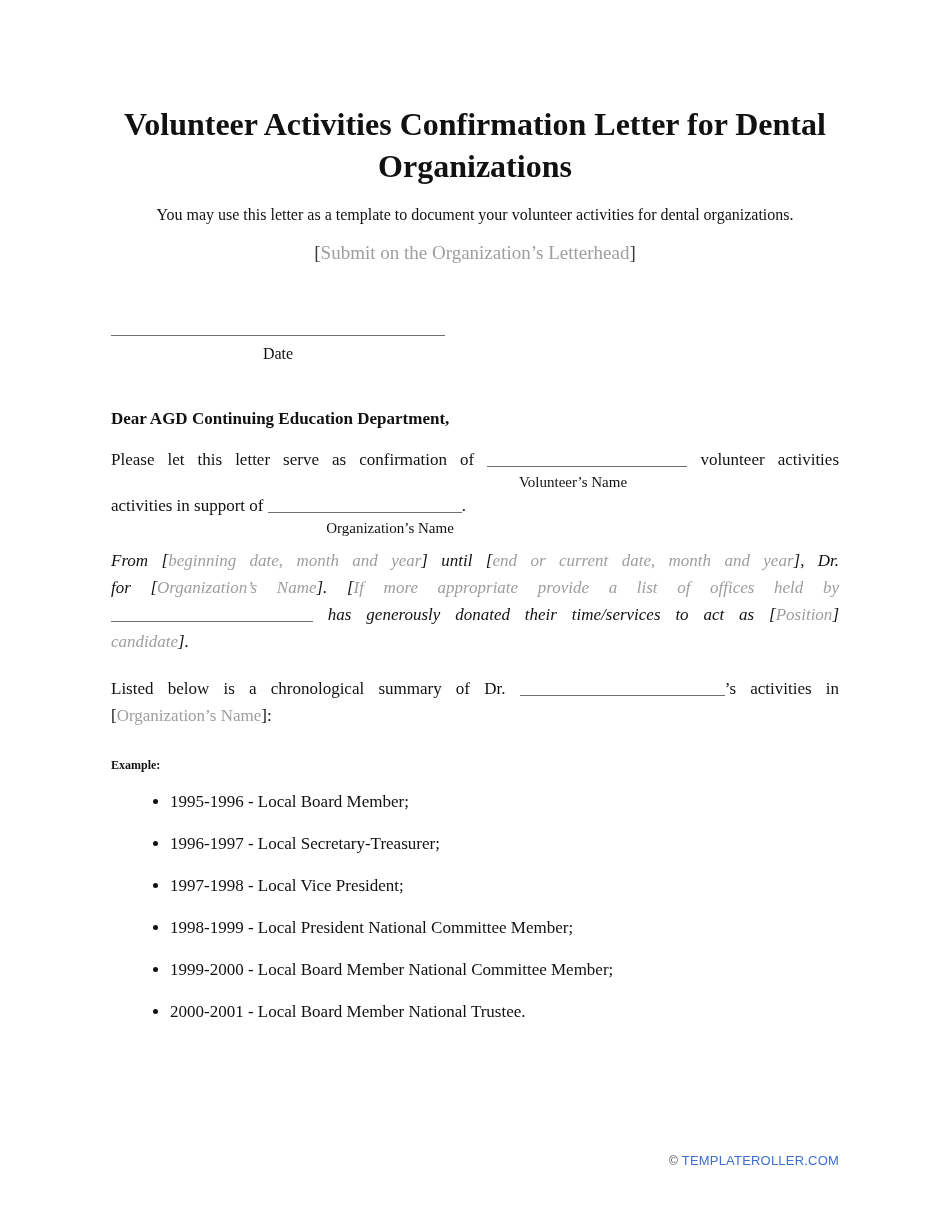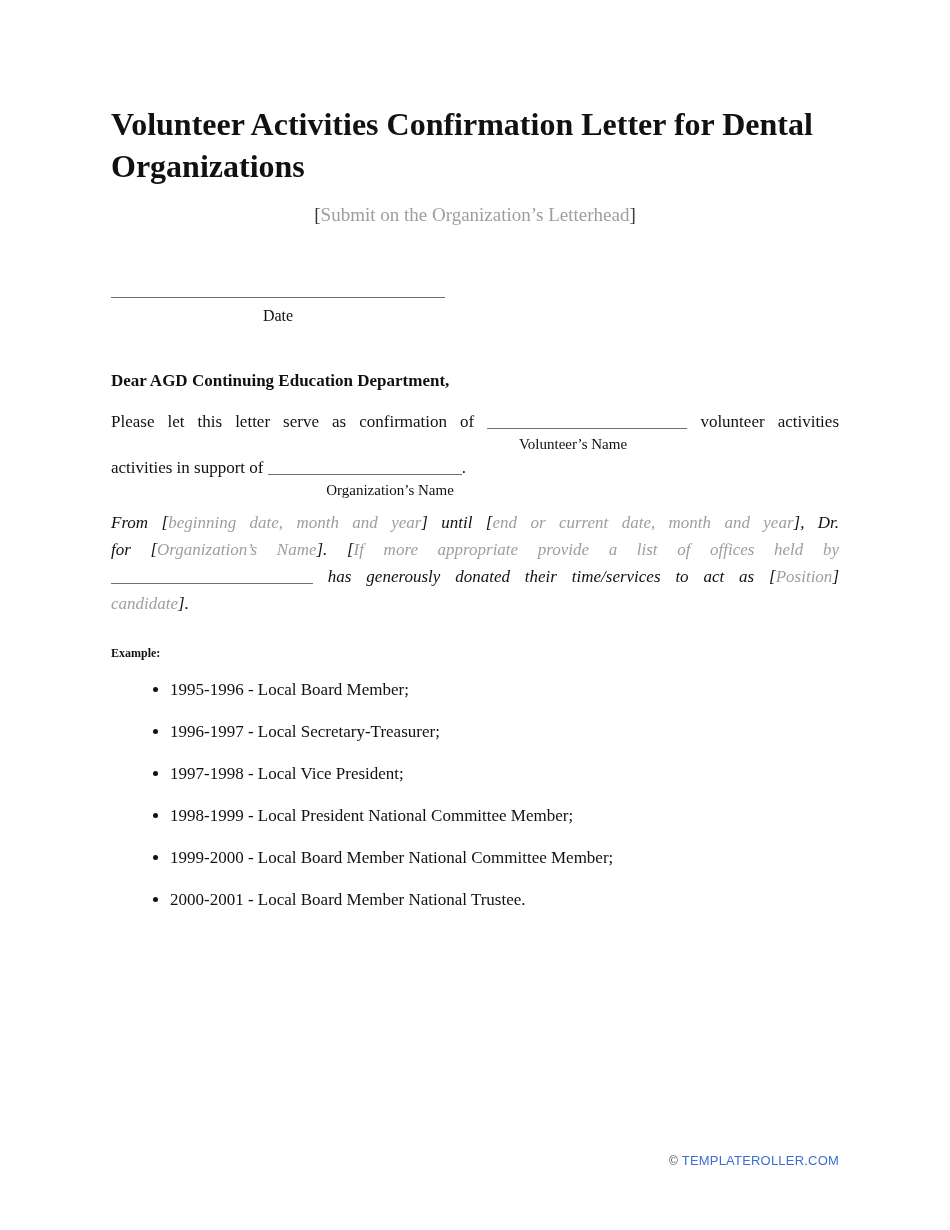--- a/index.html
+++ b/index.html
@@ -11,21 +11,21 @@
     color: #111111;
     overflow: hidden;
   }
   .page {
     position: absolute; inset: 0;
     padding: 0 111px;
     box-sizing: border-box;
   }
   .title {
     font-size: 32px; line-height: 42px; font-weight: bold;
-    text-align: left;
+    text-align: center;
     margin: 103px 0 0 0;
   }
   .subtitle {
     font-size: 16px; line-height: 21px;
     text-align: center;
     margin: 17px 0 0 0;
   }
   .letterhead {
     font-size: 19px; line-height: 25px;
     text-align: center;
@@ -93,20 +93,21 @@
   .copy { color: #555555; font-size: 12px; margin-right: 4px; }
   .site { color: #3d6fd1; text-decoration: none; letter-spacing: 0.2px; cursor: pointer; }
 </style>
 </head>
 <body>
 
 <div class="page">
 
   <h1 class="title">Volunteer Activities Confirmation Letter for Dental Organizations</h1>
 
+  <p class="subtitle">You may use this letter as a template to document your volunteer activities for dental organizations.</p>
 
   <p class="letterhead"><span class="bk">[</span><span class="ph">Submit on the Organization’s Letterhead</span><span class="bk">]</span></p>
 
   <div class="date-line"></div>
   <div class="date-label">Date</div>
 
   <p class="salutation">Dear AGD Continuing Education Department,</p>
 
   <div class="para p1">
     <div class="line jl">
@@ -122,20 +123,27 @@
     <div class="flabel lab2">Organization’s Name</div>
   </div>
 
   <div class="para p2">
     <div class="line jl"><span>From [</span><span class="ph">beginning date, month and year</span><span>] until [</span><span class="ph">end or current date, month and year</span><span>], Dr.</span></div>
     <div class="line jl"><span>for [</span><span class="ph">Organization’s Name</span><span>]. [</span><span class="ph">If more appropriate provide a list of offices held by</span></div>
     <div class="line jl"><span class="blank w202"></span><span> has generously donated their time/services to act as [</span><span class="ph">Position</span><span>]</span></div>
     <div class="line"><span class="ph">candidate</span><span>].</span></div>
   </div>
 
+  <div class="para p3">
+    <div class="line jl">
+      <span>Listed below is a chronological summary of Dr.</span>
+      <span class="blank w205"></span><span>’s activities in</span>
+    </div>
+    <div class="line"><span>[</span><span class="ph">Organization’s Name</span><span>]:</span></div>
+  </div>
 
   <p class="example">Example:</p>
 
   <ul class="activity-list">
     <li>1995-1996 - Local Board Member;</li>
     <li>1996-1997 - Local Secretary-Treasurer;</li>
     <li>1997-1998 - Local Vice President;</li>
     <li>1998-1999 - Local President National Committee Member;</li>
     <li>1999-2000 - Local Board Member National Committee Member;</li>
     <li>2000-2001 - Local Board Member National Trustee.</li>

